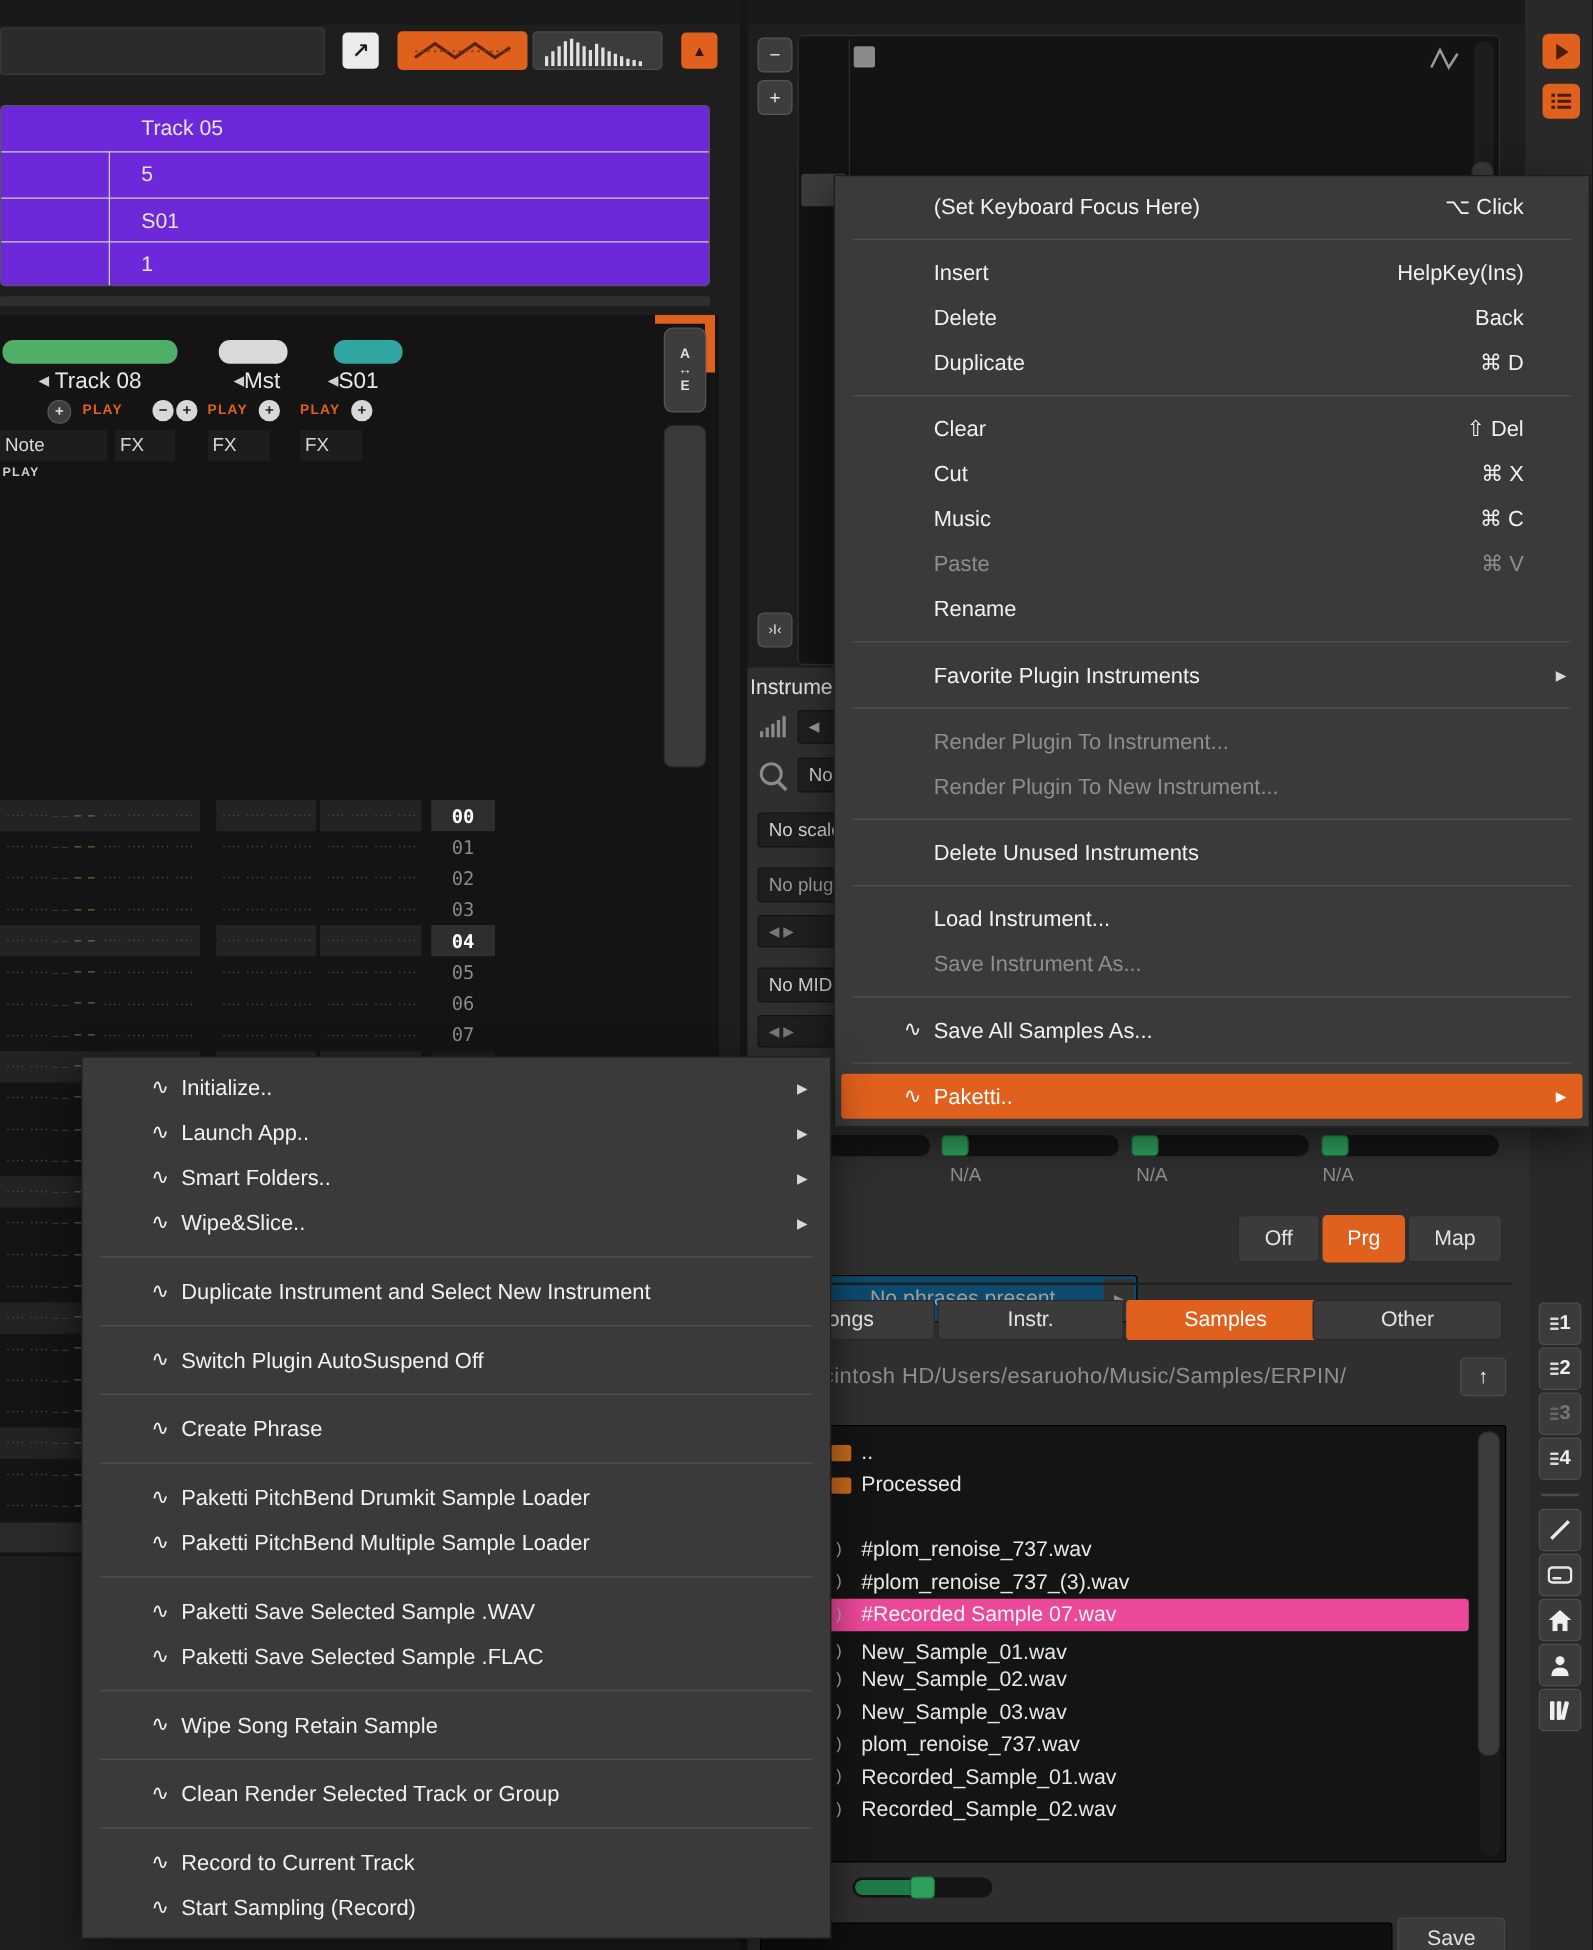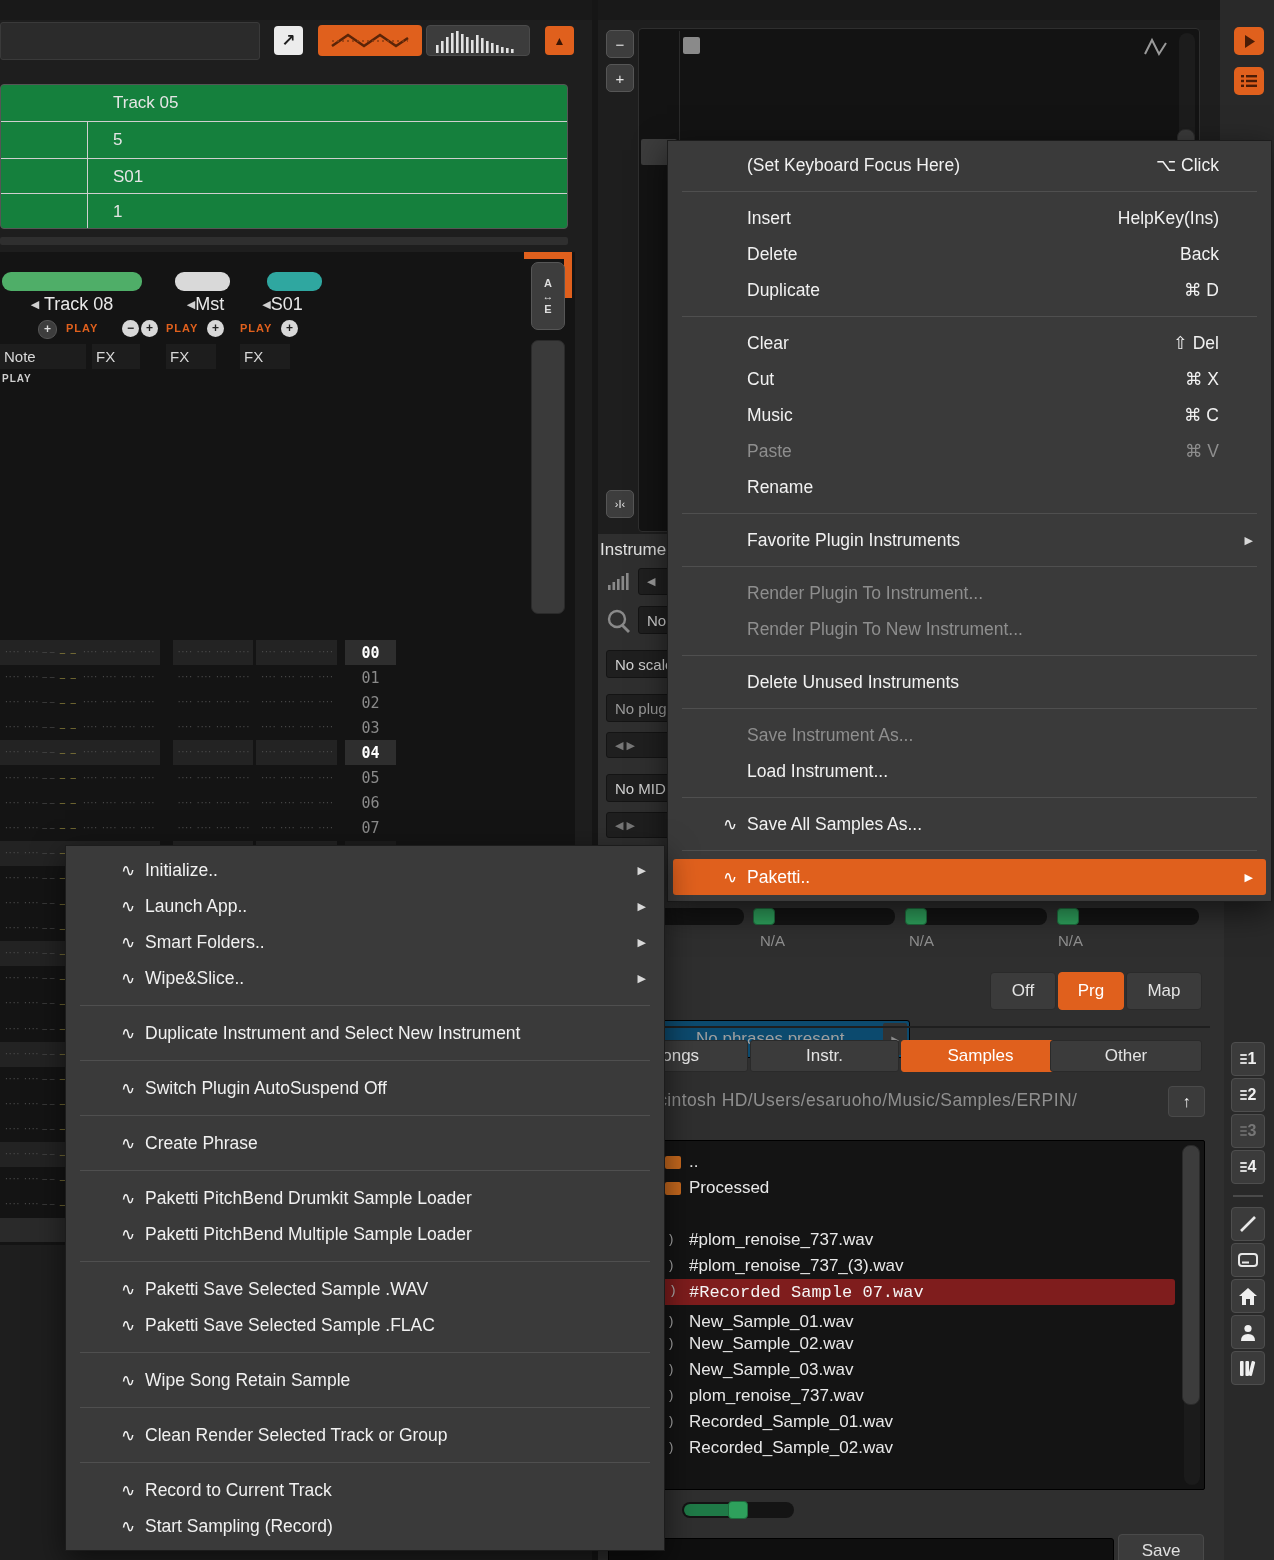--- a/index.html
+++ b/index.html
@@ -11,21 +11,21 @@
   
   .topstrip{left:0;top:0;width:1220px;height:20px;background:#191919;}
   .tl-input{left:0;top:22px;width:258px;height:36px;background:#2b2b2b;border:1px solid #3a3a3a;border-radius:3px;}
   .btn{display:flex;align-items:center;justify-content:center;border-radius:4px;box-sizing:border-box;}
   .btn-ext{left:274px;top:26px;width:29px;height:29px;background:#ececec;color:#1d1d1d;font-size:17px;font-weight:bold;}
   .btn-wave{left:318px;top:25px;width:104px;height:31px;background:#e0601d;}
   .btn-spec{left:426px;top:25px;width:104px;height:31px;background:#3c3c3c;border:1px solid #4a4a4a;}
   .btn-upcollapse{left:545px;top:26px;width:29px;height:29px;background:#e0601d;color:#3a1505;font-size:12px;}
 
   
-  .info-table{left:0;top:84px;width:568px;height:145px;background:#15803d;border:1px solid #555;border-radius:4px;box-sizing:border-box;text-decoration:underline;}
+  .info-table{left:0;top:84px;width:568px;height:145px;background:#6d28d9;border:1px solid #555;border-radius:4px;box-sizing:border-box;text-decoration:underline;}
   .info-row{position:absolute;left:0;width:100%;height:36px;display:flex;align-items:center;}
   .info-row .val{position:absolute;left:112px;font-size:17px;color:#e5e5e5;}
   .info-hline{position:absolute;left:0;width:100%;height:1px;background:#cfcfcf;}
   .info-vline{position:absolute;left:86px;top:36px;bottom:0;width:1px;background:#cfcfcf;}
   .under-table-strip{left:0;top:237px;width:568px;height:8px;background:#2f2f2f;border-radius:2px;}
 
   
   .pattern{left:0;top:252px;width:575px;height:993px;background:#141414;}
   .pat-corner{position:absolute;left:524px;top:0;width:48px;height:46px;border-top:7px solid #e0601d;border-right:8px solid #e0601d;box-sizing:border-box;}
   .ae-btn{position:absolute;left:531px;top:10px;width:32px;height:66px;background:#3d3d3d;border:1px solid #565656;border-radius:7px;
@@ -93,21 +93,21 @@
   .lower-div{left:600px;top:1026px;width:610px;height:2px;background:#1f1f1f;}
   .tab{position:absolute;top:1040px;height:32px;background:#3b3b3b;border:1px solid #2a2a2a;border-radius:3px;
     display:flex;align-items:center;justify-content:center;font-size:17px;color:#e3e3e3;box-sizing:border-box;}
   .tab.active{background:#e0601d;color:#fff;border-color:#e0601d;}
   .path-text{left:612px;top:1090px;font-size:17.5px;color:#8f8f8f;letter-spacing:.4px;white-space:nowrap;}
   .btn-up{left:1168px;top:1086px;width:37px;height:31px;background:#3b3b3b;border:1px solid #4a4a4a;border-radius:4px;
     color:#f0f0f0;font-size:16px;font-weight:bold;}
   .file-list{left:604px;top:1140px;width:601px;height:350px;background:#141414;border:1px solid #000;border-radius:2px;box-sizing:border-box;}
   .frow{position:absolute;left:4px;width:566px;height:26px;display:flex;align-items:center;padding-left:56px;box-sizing:border-box;gap:8px;}
   .frow .fname{font-size:17px;color:#e8e8e8;white-space:nowrap;}
-  .frow.selected{background:#7f1d1d;border-radius:3px;font-family:Liberation Mono, monospace;}
+  .frow.selected{background:#ec4899;border-radius:3px;}
   .frow.selected .fname{color:#f5f5f5;}
   .ficon{width:16px;height:13px;flex:0 0 16px;}
   .frow.folder .ficon{background:#c96a1e;border-radius:2px;}
   .frow.file .ficon{background:none;position:relative;}
   .frow.file .ficon::before{content:")";color:#b0b0b0;font-size:13px;position:absolute;left:4px;top:-3px;}
   .flist-scroll-track{position:absolute;right:4px;top:4px;width:16px;height:340px;background:#1b1b1b;border-radius:8px;}
   .flist-scroll-thumb{position:absolute;right:4px;top:4px;width:16px;height:258px;background:#3c3c3c;border-radius:8px;border:1px solid #2a2a2a;}
   .vol-track{left:682px;top:1502px;width:112px;height:16px;background:#141414;border-radius:8px;}
   .vol-fill{left:684px;top:1504px;width:52px;height:12px;background:#1f7a47;border-radius:6px;}
   .vol-handle{left:728px;top:1501px;width:20px;height:18px;background:#2ea05c;border:1px solid #1d6b3c;border-radius:4px;box-sizing:border-box;}
@@ -941,33 +941,33 @@
         <span class="arr"></span>
       </div>
     <div class="msep"></div>
       <div class="mi">
         <span class="tilde"></span>
         <span class="lbl">Delete Unused Instruments</span>
         <span class="sc"></span>
         <span class="arr"></span>
       </div>
     <div class="msep"></div>
+      <div class="mi">
+        <span class="tilde"></span>
+        <span class="lbl">Load Instrument...</span>
+        <span class="sc"></span>
+        <span class="arr"></span>
+      </div>
+
       <div class="mi disabled">
         <span class="tilde"></span>
         <span class="lbl">Save Instrument As...</span>
         <span class="sc"></span>
         <span class="arr"></span>
       </div>
-
-      <div class="mi">
-        <span class="tilde"></span>
-        <span class="lbl">Load Instrument...</span>
-        <span class="sc"></span>
-        <span class="arr"></span>
-      </div>
     <div class="msep"></div>
       <div class="mi">
         <span class="tilde">∿</span>
         <span class="lbl">Save All Samples As...</span>
         <span class="sc"></span>
         <span class="arr"></span>
       </div>
     <div class="msep"></div>
       <div class="mi highlighted submenu">
         <span class="tilde">∿</span>

